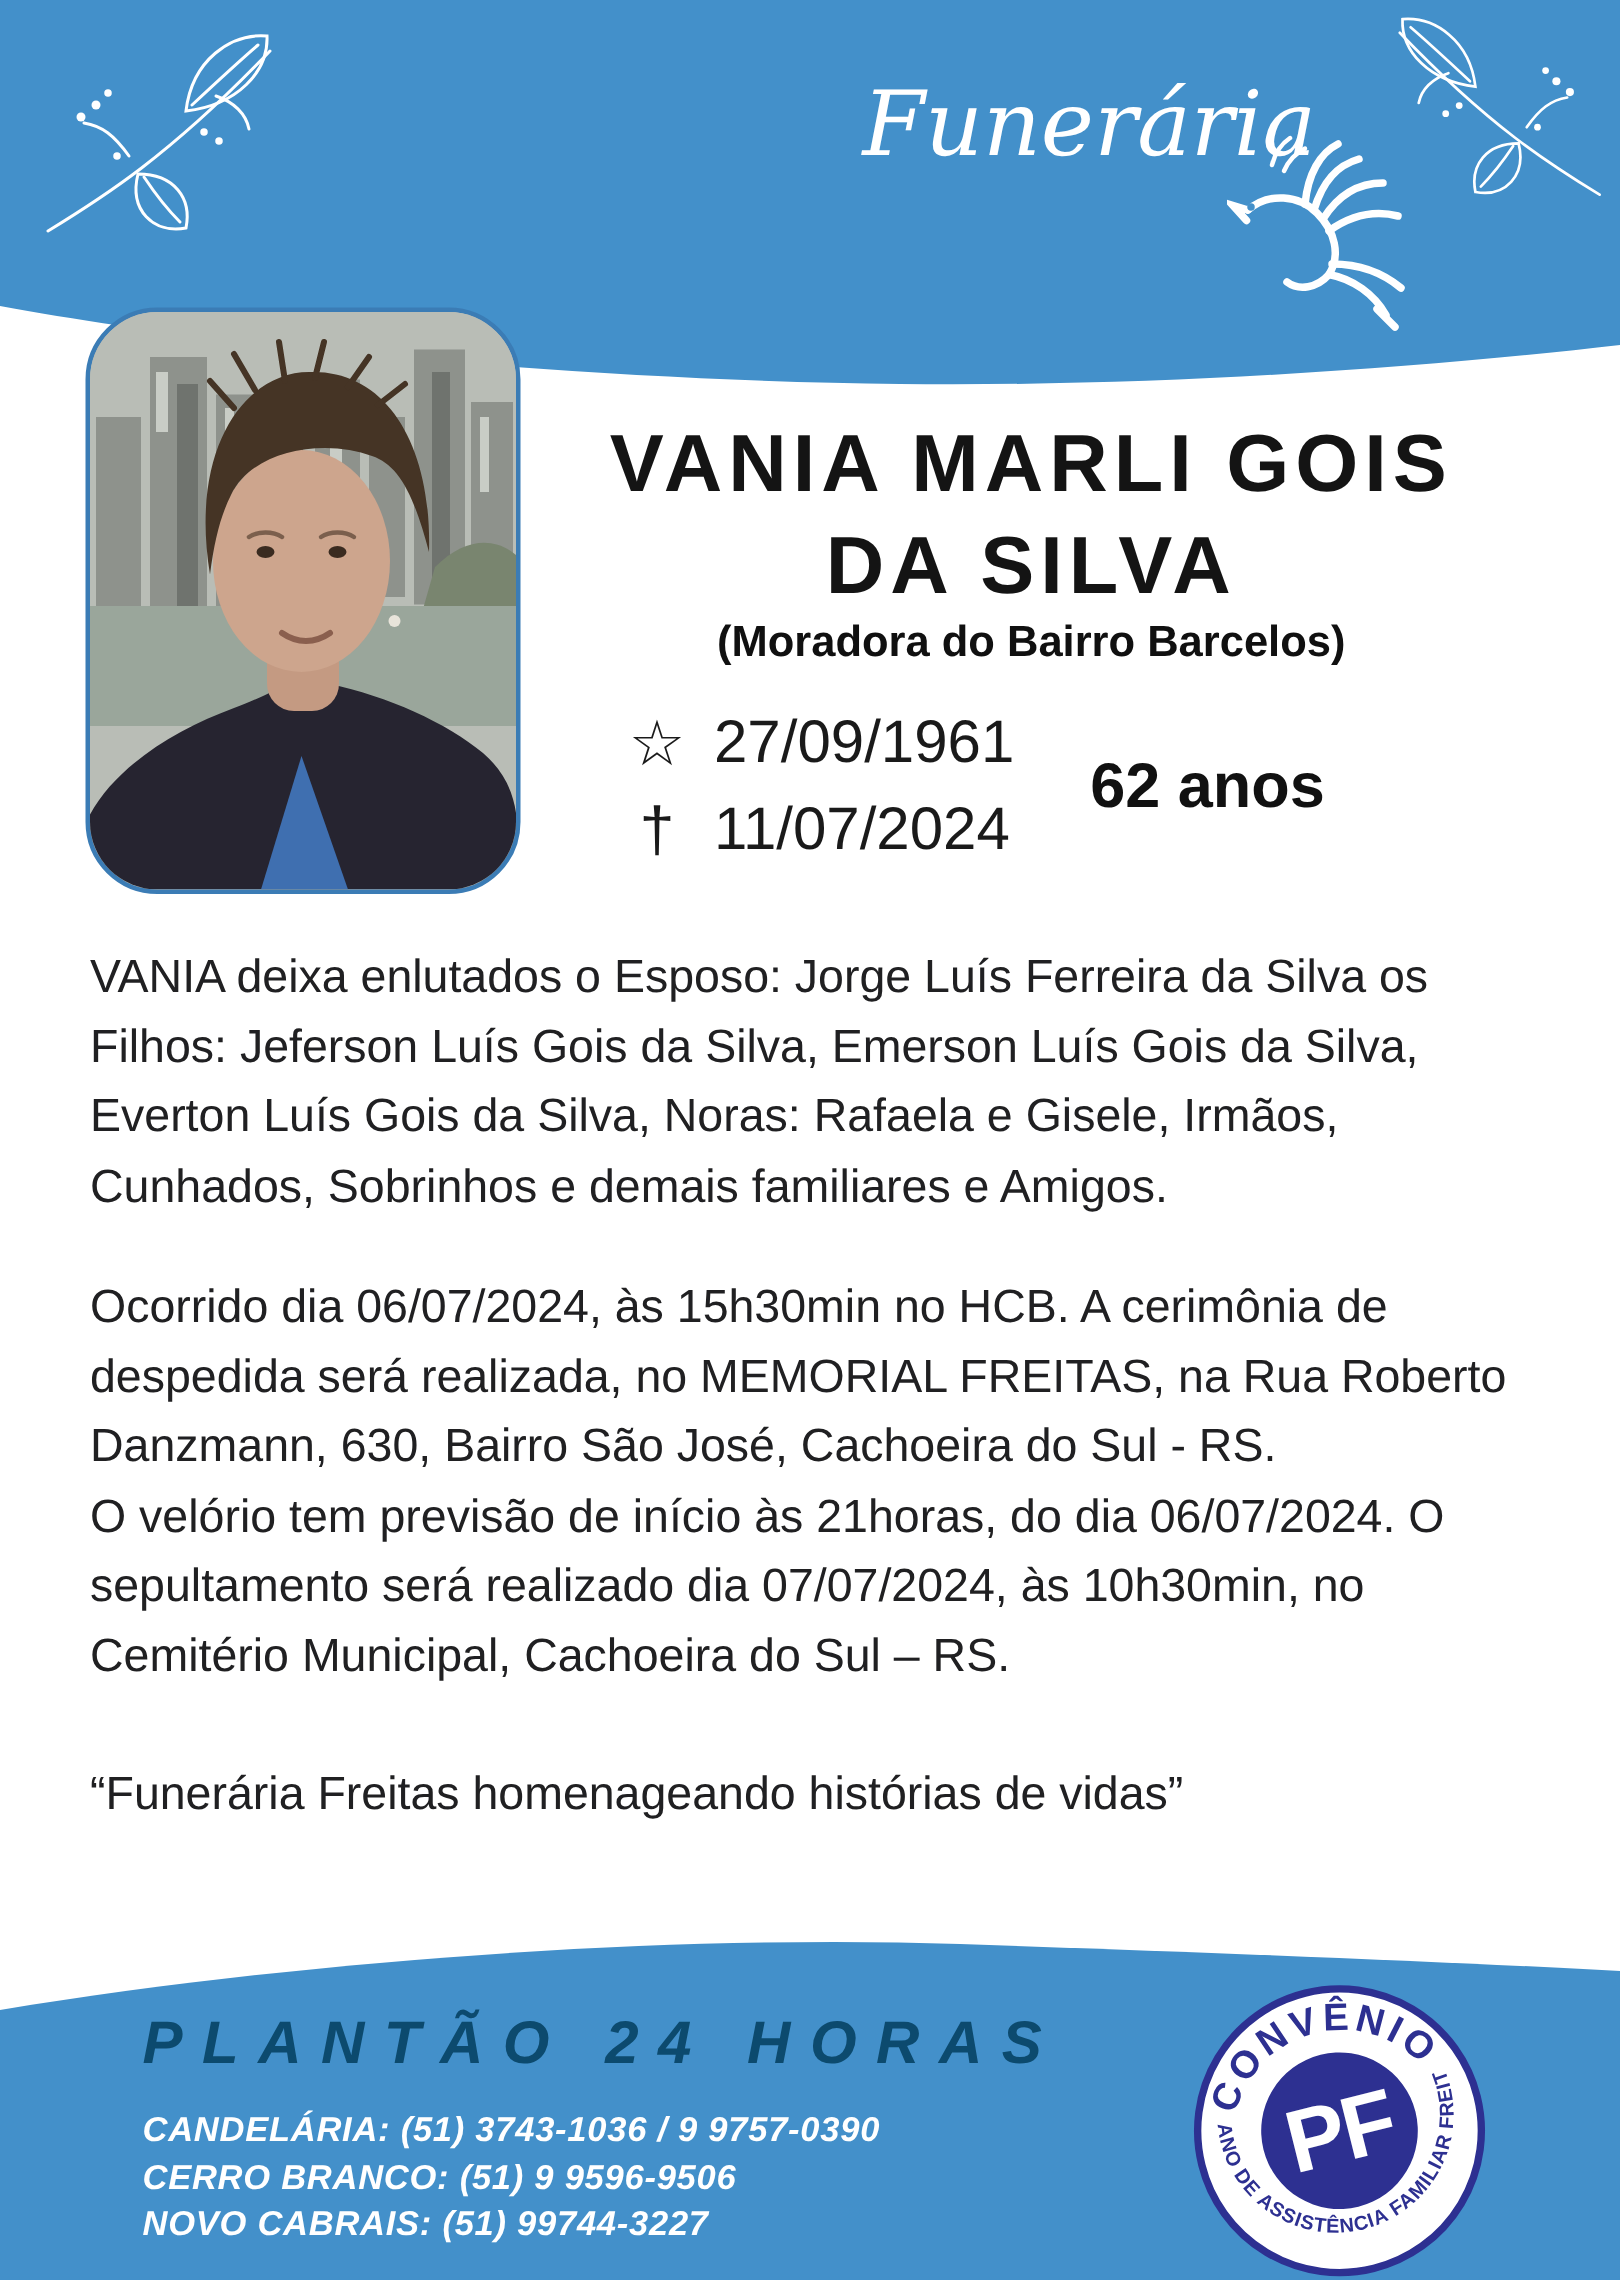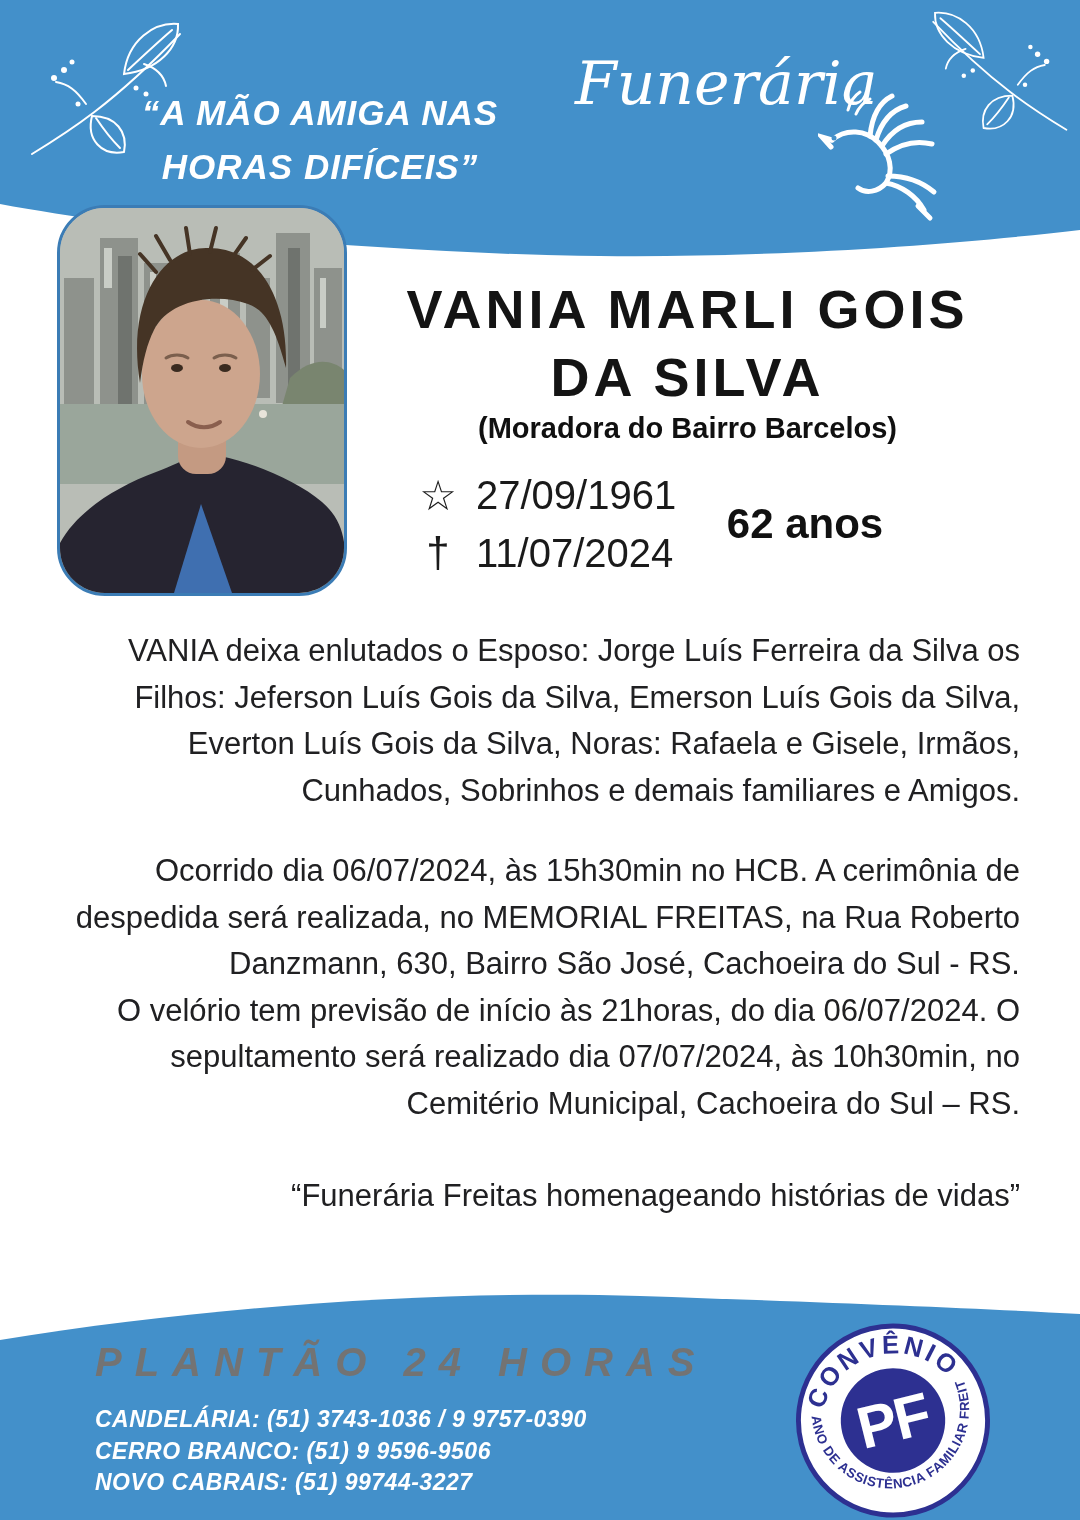--- a/index.html
+++ b/index.html
@@ -30,29 +30,29 @@
         color:#141414;font-weight:bold;font-size:54px;line-height:1.25;letter-spacing:4px;}
   #subtitle{position:absolute;z-index:3;top:412px;left:355px;width:665px;text-align:center;
         color:#101010;font-weight:bold;font-size:29px;}
   #dates{position:absolute;z-index:3;top:466px;left:418px;color:#1a1a1a;font-size:40px;}
   #dates .date-row{display:flex;align-items:center;gap:18px;height:58px;}
   #dates .date-icon{font-size:42px;width:40px;text-align:center;}
   #age{position:absolute;z-index:3;top:500px;left:700px;width:210px;text-align:center;
        color:#111;font-weight:bold;font-size:42px;}
 
   
-  #body-text{position:absolute;z-index:3;top:628px;left:60px;width:960px;text-align:right;
+  #body-text{position:absolute;z-index:3;top:628px;left:60px;width:960px;text-align:left;
              color:#202022;font-size:31px;line-height:1.5;}
   #body-text p{margin:0;}
   #body-text .para-family{margin-bottom:34px;}
   #body-text .para-quote{margin-top:46px;}
 
   
   #footer-shape{position:absolute;bottom:0;left:0;width:1080px;height:232px;z-index:1;}
-  #plantao{position:absolute;z-index:3;top:1340px;left:95px;color:#737373;font-size:40px;
+  #plantao{position:absolute;z-index:3;top:1340px;left:95px;color:#0c4a6e;font-size:40px;
            font-weight:bold;font-style:italic;letter-spacing:13px;}
   #phones{position:absolute;z-index:3;top:1404px;left:95px;color:#fff;font-size:23px;
           font-weight:bold;font-style:italic;line-height:1.38;letter-spacing:0.5px;}
   .phone-row{white-space:nowrap;}
   #badge{position:absolute;z-index:4;top:1322px;left:793px;width:200px;height:197px;}
 </style>
 </head>
 <body>
 
 <div id="page">
@@ -93,24 +93,20 @@
     <g fill="#ffffff">
       <circle cx="26" cy="66" r="3"></circle>
         <circle cx="36" cy="58" r="3"></circle>
         <circle cx="44" cy="50" r="2.5"></circle>
       <circle cx="50" cy="92" r="2.5"></circle>
         <circle cx="108" cy="76" r="2.5"></circle>
         <circle cx="118" cy="82" r="2.5"></circle>
     </g>
   </svg>
 
-  <div id="slogan">
-    <div>“A MÃO AMIGA NAS</div>
-    <div>HORAS DIFÍCEIS”</div>
-  </div>
 
   <div id="brand">
     <div class="brand-line1">Funerária</div>
   </div>
   <svg id="dove" viewBox="0 0 125 135">
     <g fill="none" stroke="#ffffff" stroke-width="5" stroke-linecap="round">
       <path d="M14,52 C28,40 48,42 60,54 C72,66 76,82 68,95 C60,104 48,106 40,100"></path>
       <path d="M14,52 L4,49 L13,59"></path>
       <path d="M52,48 C54,28 62,14 74,8"></path>
       <path d="M58,52 C64,32 74,22 88,18"></path>

